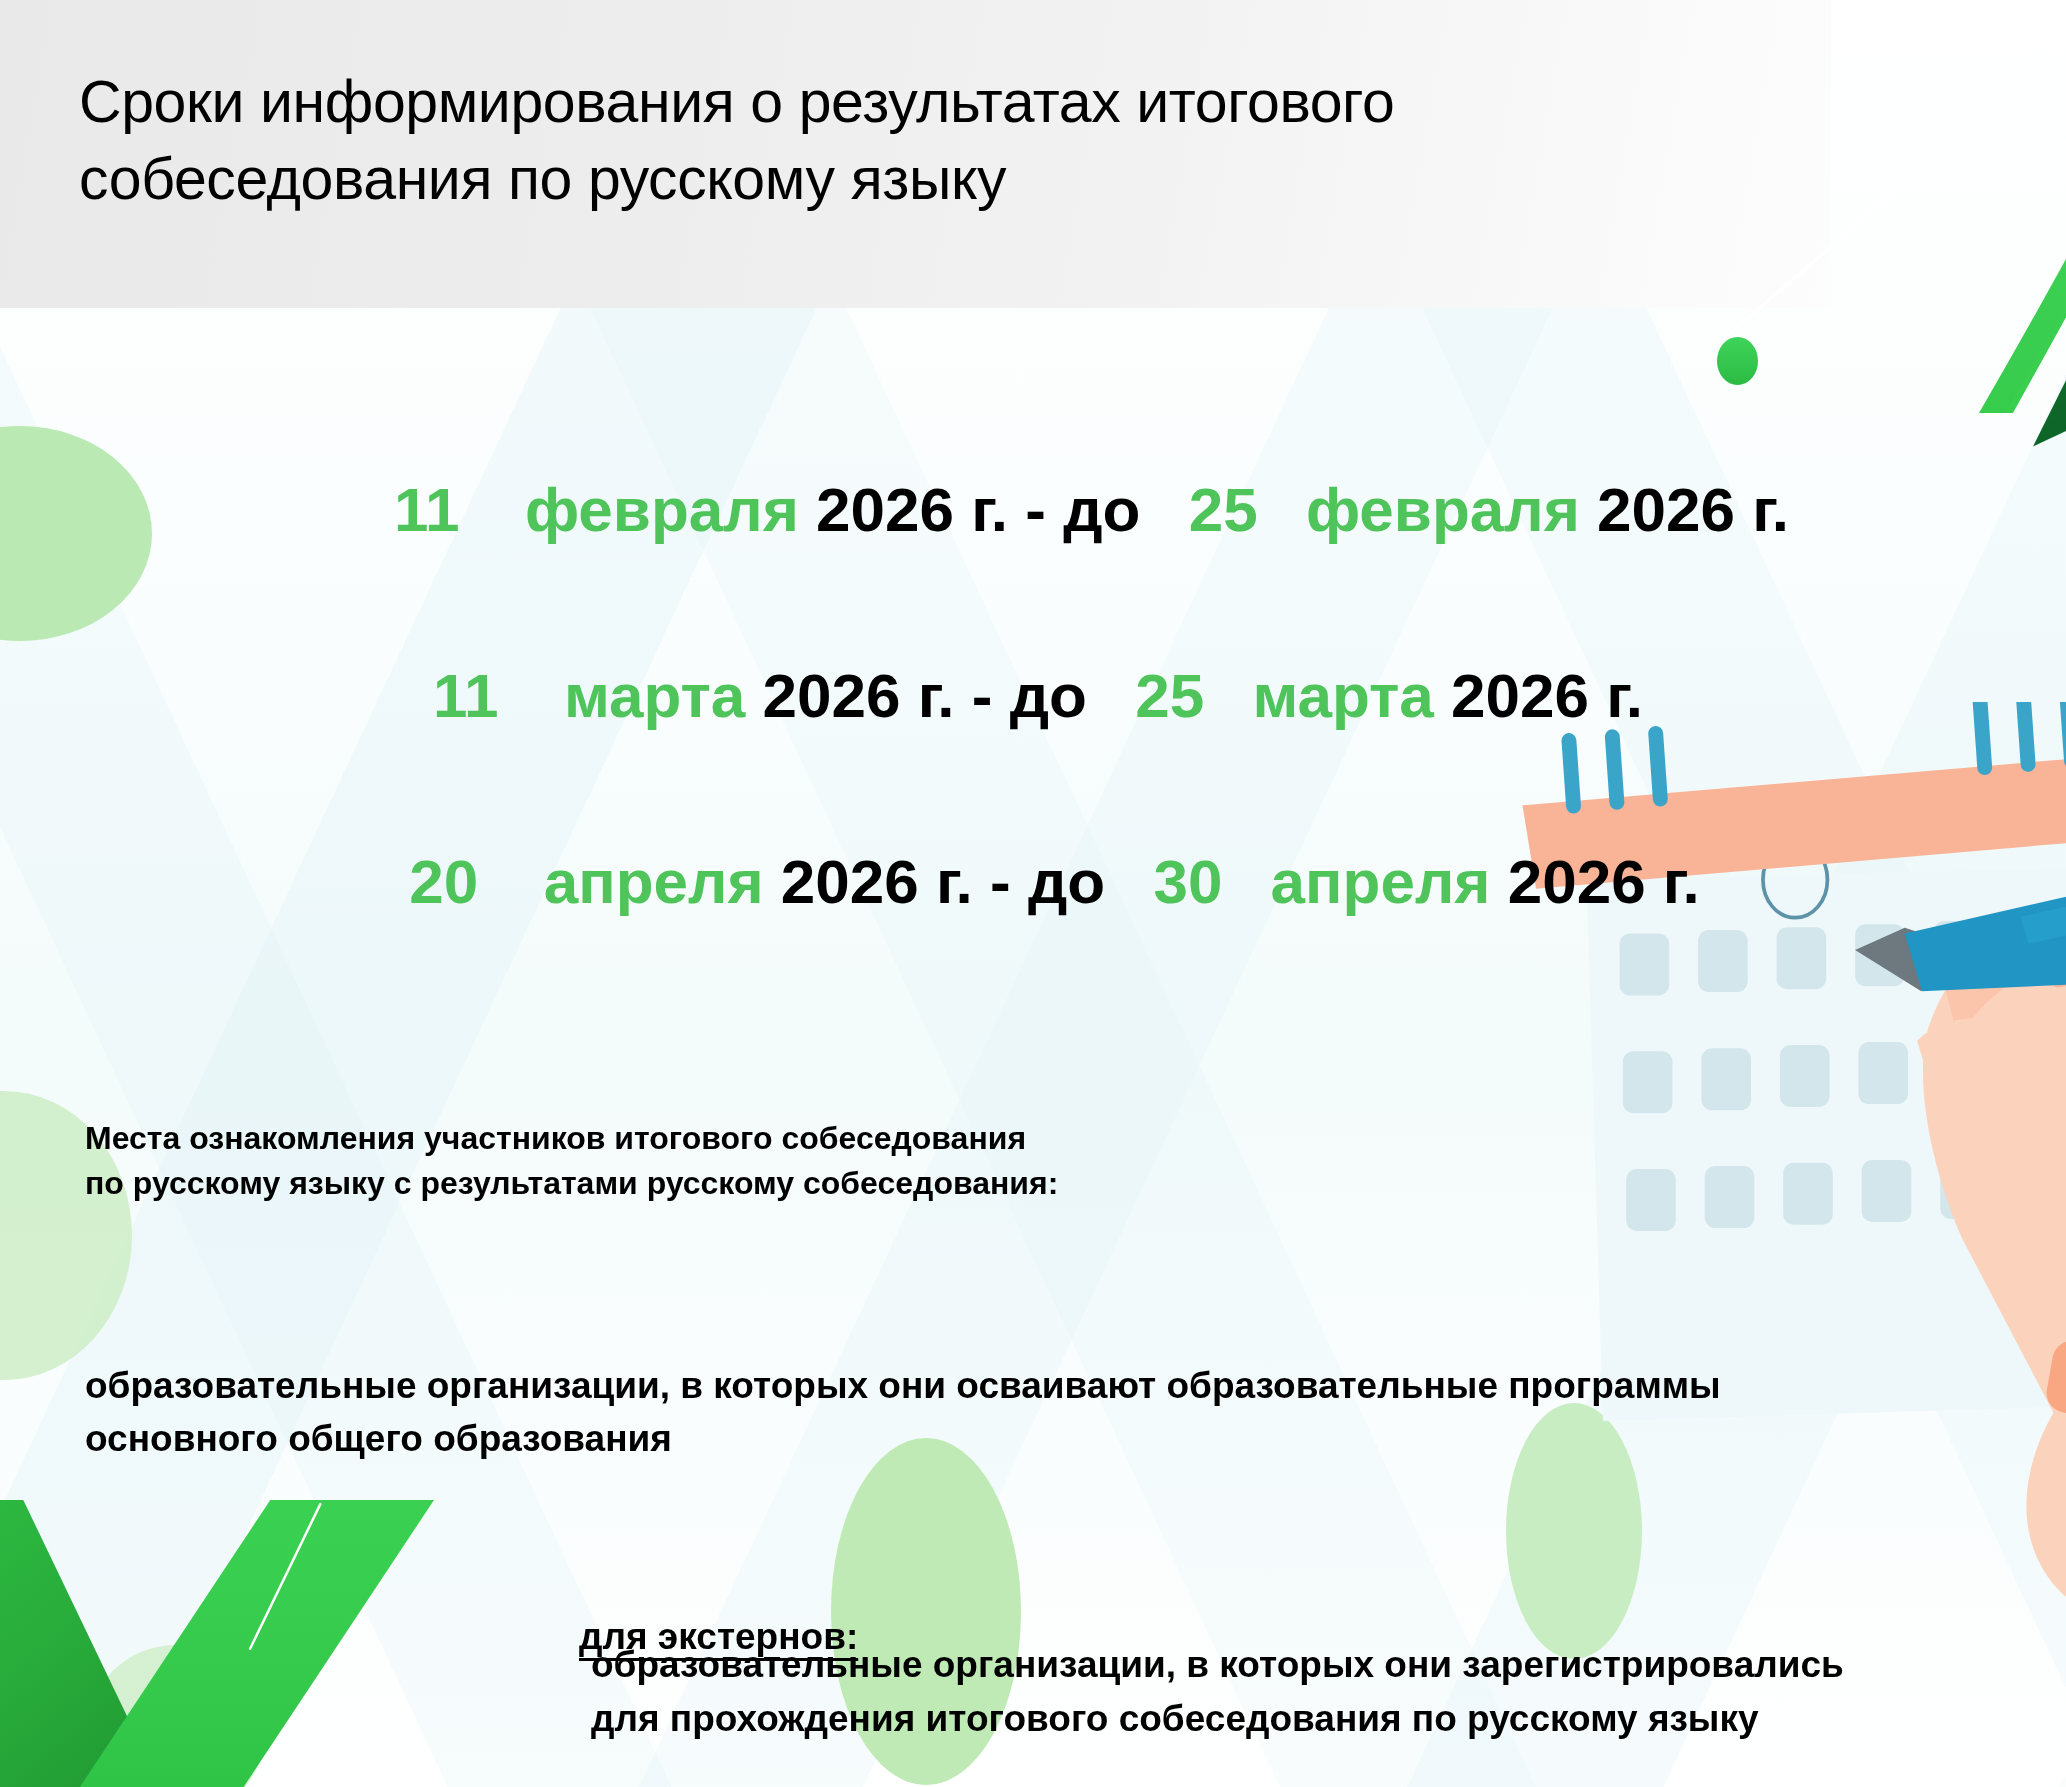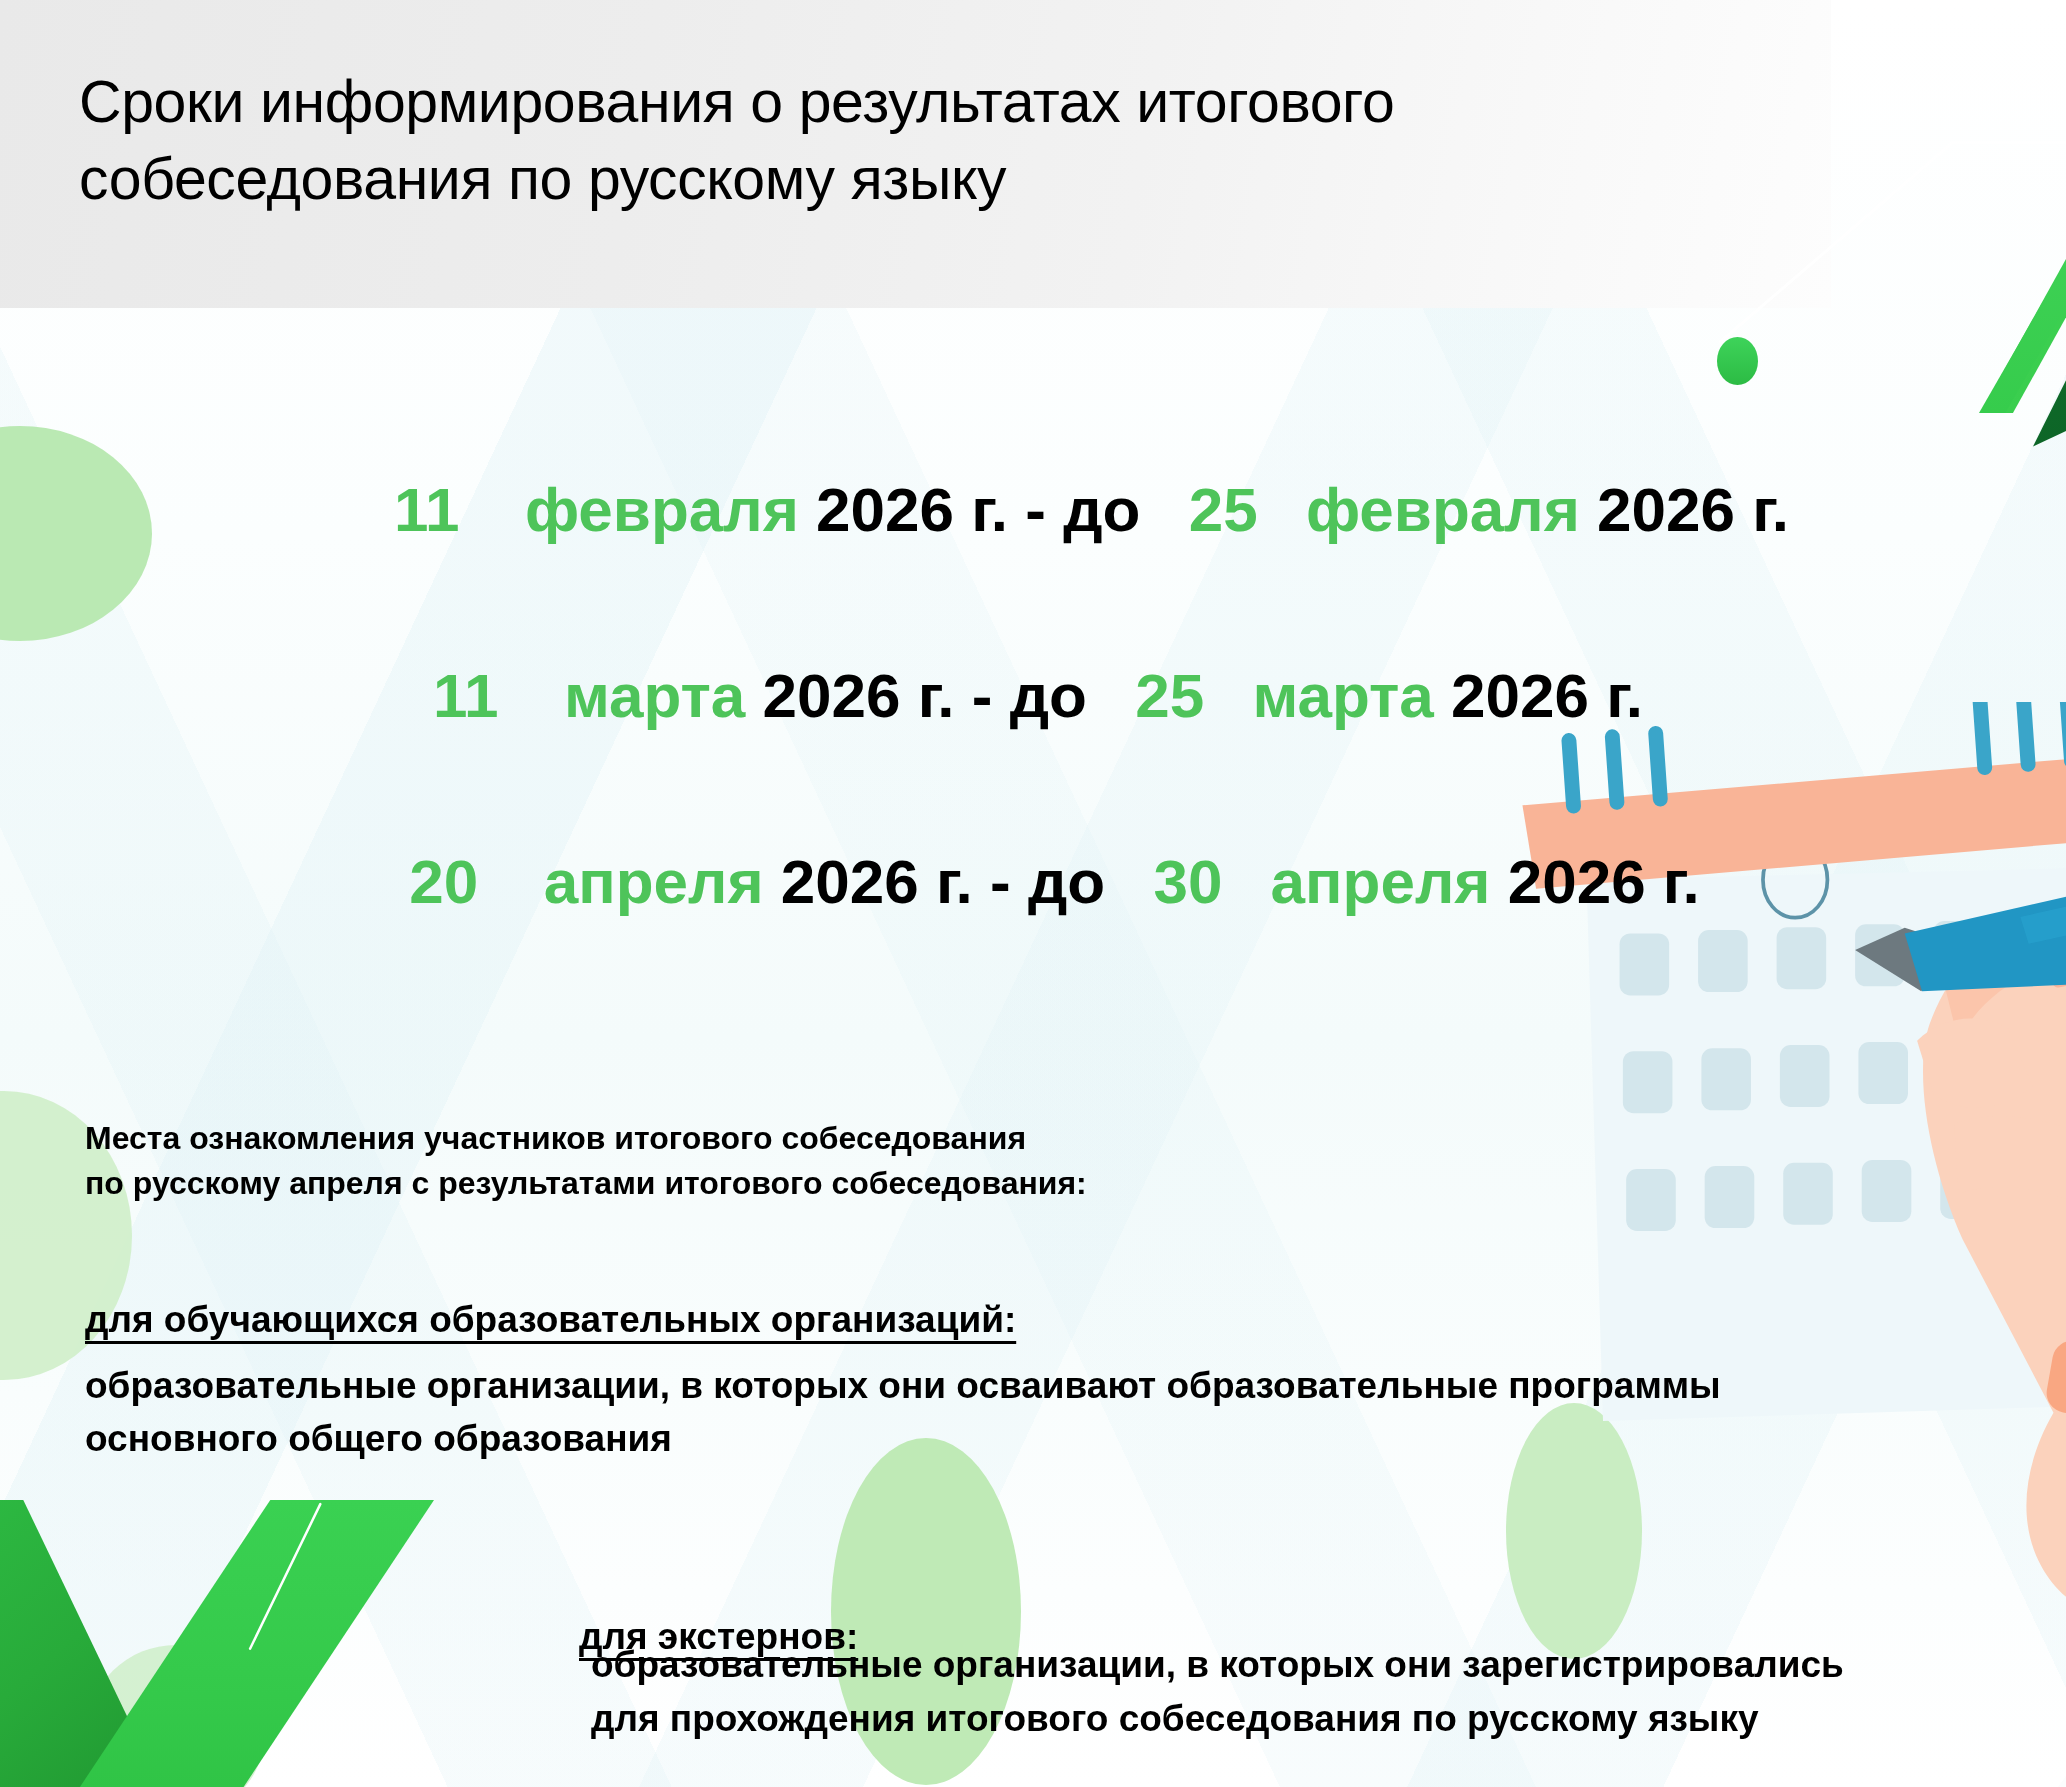--- a/index.html
+++ b/index.html
@@ -284,24 +284,23 @@
       <span>-</span>
       <span>до</span>
       <span class="g">30</span>
       <span class="g">апреля</span>
       <span>2026 г.</span>
     </div>
   </div>
 
   <div class="places">
     <div class="nowrapline">Места ознакомления участников итогового собеседования</div>
-    <div class="nowrapline">по русскому апреля с результатами итогового собеседования:</div>
-  </div>
-
-  <div class="for-students-h">для обучающихся образовательных организаций:</div>
+    <div class="nowrapline">по русскому языку с результатами русскому собеседования:</div>
+  </div>
+
   <div class="for-students-b">
     <div class="nowrapline">образовательные организации, в которых они осваивают образовательные программы</div>
     <div class="nowrapline">основного общего образования</div>
   </div>
 
   <div class="for-extern-h"> для экстернов:</div>
   <div class="for-extern-b">
     <div class="nowrapline">образовательные организации, в которых они зарегистрировались</div>
     <div class="nowrapline">для прохождения итогового собеседования по русскому языку</div>
   </div>

